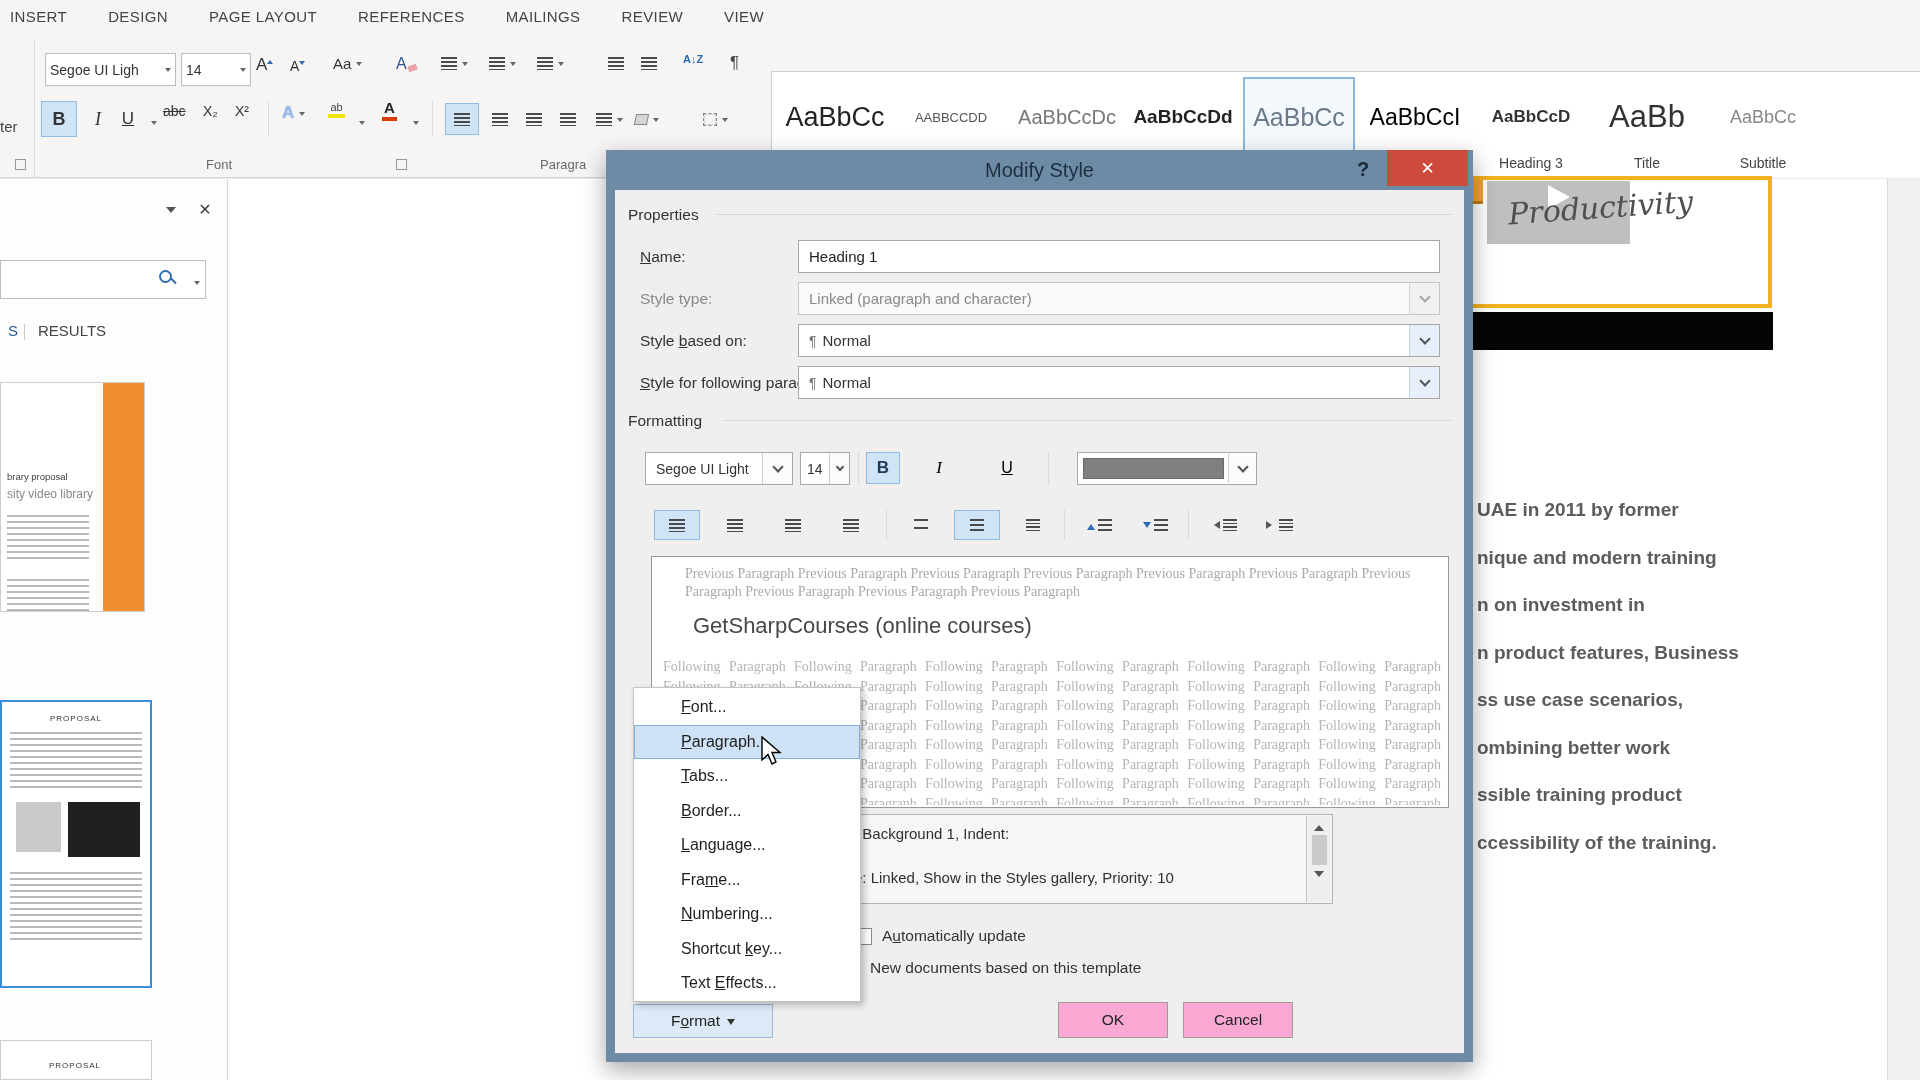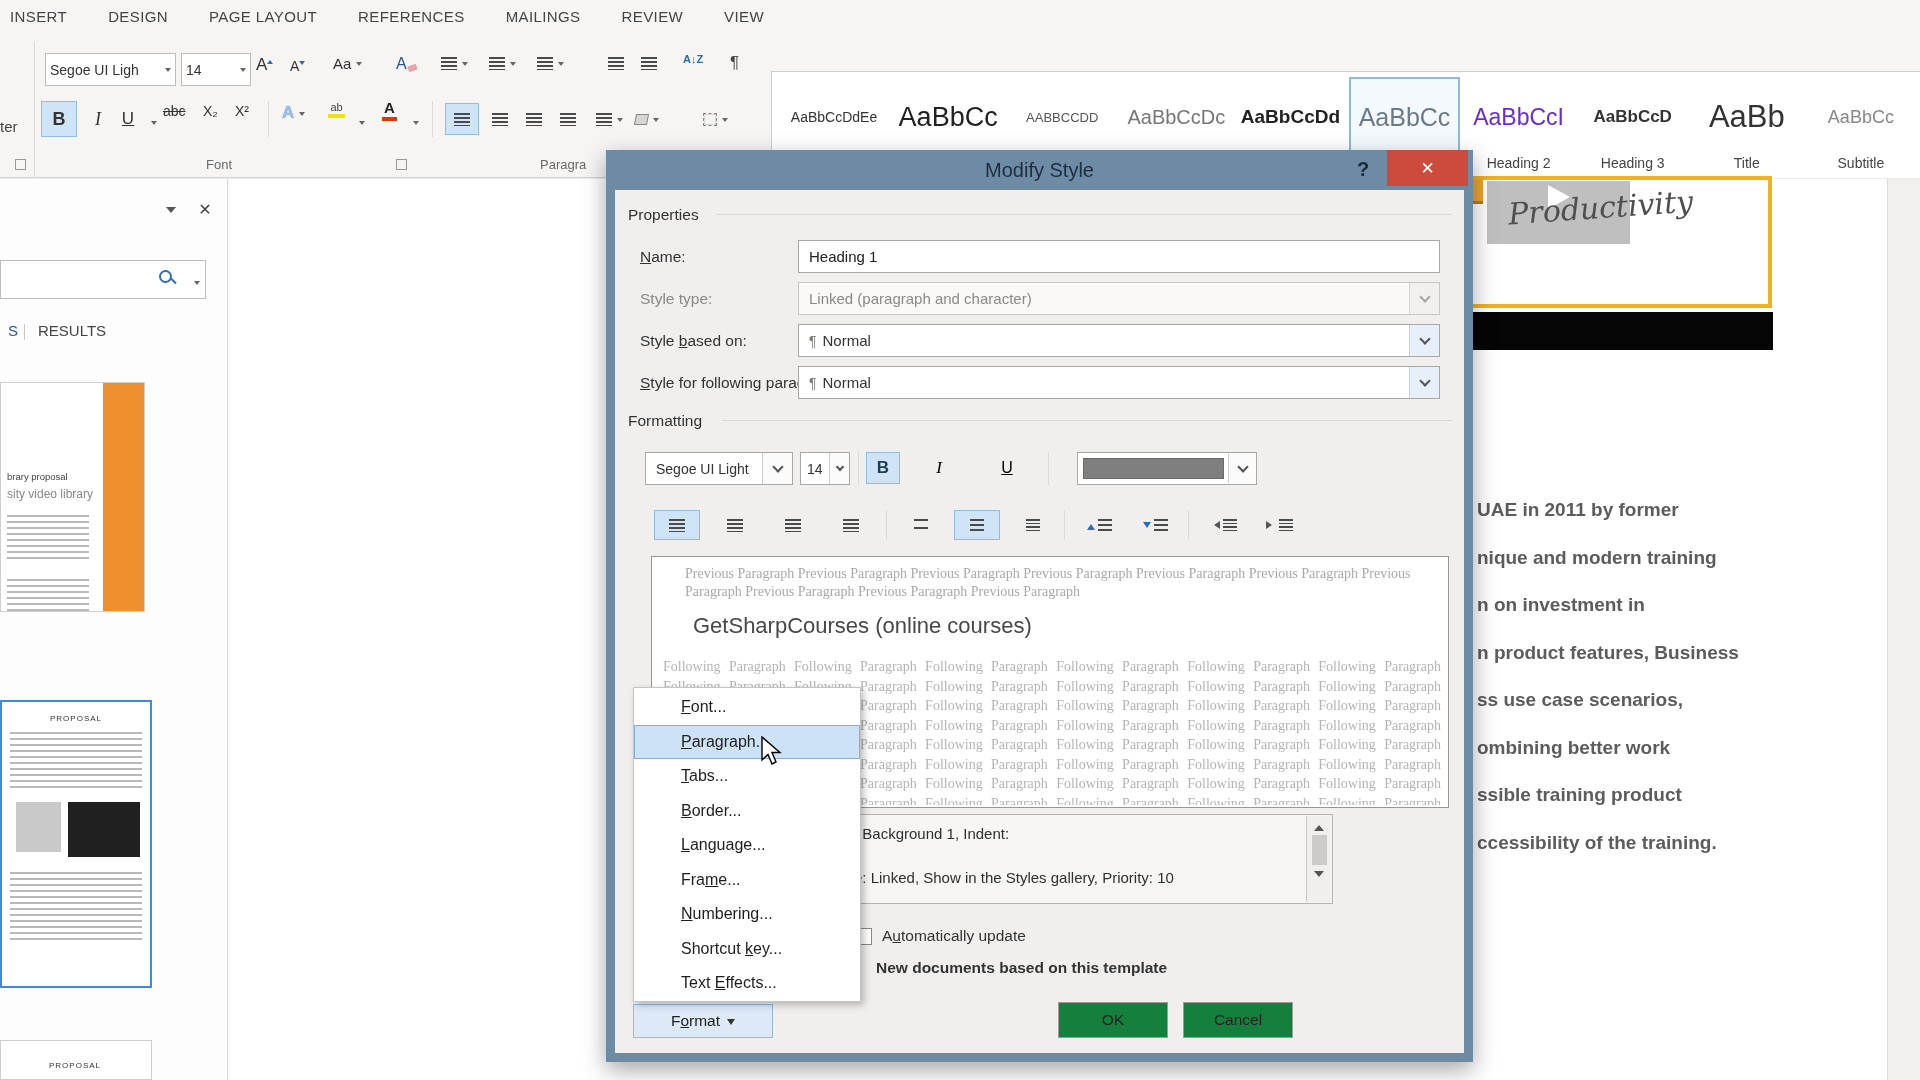--- a/index.html
+++ b/index.html
@@ -75,21 +75,21 @@
   .prevtxt { font-family:"Liberation Serif", serif; font-size:14px; line-height:17.5px; color:#a9a9a9; }
   .folltxt { font-family:"Liberation Serif", serif; font-size:14px; line-height:19.5px; color:#b4b4b4; text-align:justify; }
   #descbox { left:648px; top:814px; width:685px; height:90px; background:#f7f6f5; border:1px solid #b5b3b1; overflow:hidden; }
   .desctxt { font-size:15px; color:#2f2f2f; white-space:nowrap; }
   #descsb { position:absolute; right:1px; top:1px; width:25px; height:86px; background:#f0efee; border-left:1px solid #c8c6c4; }
   .sb-tri-up { width:0; height:0; border:5px solid transparent; border-bottom:6px solid #555; margin:4px auto 0; }
   .sb-tri-dn { width:0; height:0; border:5px solid transparent; border-top:6px solid #555; margin:6px auto 0; }
   .sb-thumb { width:15px; height:30px; background:#cdcbc9; margin:4px auto 0; }
   .checkbox { width:17px; height:17px; background:#fff; border:1px solid #8a8886; }
   .radio { width:17px; height:17px; background:#fff; border:1px solid #8a8886; border-radius:50%; }
-  .winbtn { background:#15803d; border:1px solid #9e9c9a; display:flex; align-items:center; justify-content:center;
+  .winbtn { background:#f9a8d4; border:1px solid #9e9c9a; display:flex; align-items:center; justify-content:center;
     font-size:15.5px; color:#222; }
   #formatbtn { background:#dde9f7; border:1px solid #9ab8dc; display:flex; align-items:center; justify-content:center;
     gap:7px; font-size:15.5px; color:#222; }
 
   
   #fmenu { left:633px; top:687px; width:228px; height:315px; background:#fff; border:1px solid #c6c4c2;
     box-shadow:3px 3px 7px rgba(0,0,0,.25); padding-top:2px; }
   .mi { height:34.5px; line-height:34.5px; padding-left:47px; font-size:16px; color:#1e1e1e; position:relative; }
   .mi.hl { background:#cde2f6; outline:1px solid #86aedd; outline-offset:-1px; }
 
@@ -230,45 +230,41 @@
         <span style="width:14px;height:13px;border:1px dashed #8a8886;box-shadow:inset 0 0 0 0.5px #bbb;"></span>
         <span class="car"></span>
       </div>
 
     <div class="abs grouplab" style="left:206px;top:124px;">Font</div>
     <div class="abs launcher" style="left:396px;top:126px;"></div>
     <div class="abs grouplab" style="left:540px;top:124px;">Paragra</div>
 
     <div id="gallery" class="abs">
       <div class="stylecard">
-        <span class="prev" style="font-size:14px;color:#333;">AaBbCcDdEe</span>
-        <span class="lab">¶ Calenda...</span>
-      </div>
-      <div class="stylecard">
         <span class="prev" style="font-size:27px;color:#222;font-weight:300;">AaBbCc</span>
         <span class="lab">Date</span>
       </div>
       <div class="stylecard">
         <span class="prev" style="font-size:13px;color:#555;">AABBCCDD</span>
         <span class="lab">¶ Day</span>
       </div>
       <div class="stylecard">
         <span class="prev" style="font-size:20px;color:#777;font-weight:300;">AaBbCcDc</span>
         <span class="lab">¶ Normal</span>
       </div>
       <div class="stylecard">
         <span class="prev" style="font-size:19px;color:#222;font-weight:bold;">AaBbCcDd</span>
         <span class="lab">No Spacing</span>
       </div>
       <div class="stylecard sel">
         <span class="prev" style="font-size:25px;color:#6a7a8a;font-weight:300;">AaBbCc</span>
         <span class="lab">Heading 1</span>
       </div>
       <div class="stylecard">
-        <span class="prev" style="font-size:23px;color:#6d28d9;font-weight:300;">AaBbCcI</span>
+        <span class="prev" style="font-size:23px;color:#000000;font-weight:300;">AaBbCcI</span>
         <span class="lab">Heading 2</span>
       </div>
       <div class="stylecard">
         <span class="prev" style="font-size:17px;color:#333;font-weight:600;">AaBbCcD</span>
         <span class="lab">Heading 3</span>
       </div>
       <div class="stylecard">
         <span class="prev" style="font-size:31px;color:#333;font-weight:300;">AaBb</span>
         <span class="lab">Title</span>
       </div>
@@ -476,21 +472,21 @@
       <div class="sb-tri-up"></div>
       <div class="sb-thumb"></div>
       <div class="sb-tri-dn"></div>
     </div>
   </div>
 
   <div class="abs" style="left:855px;top:927px;display:flex;align-items:center;gap:10px;">
     <span class="checkbox"></span>
     <span class="dlg-label"><span>A</span><span class="accel">u</span><span>tomatically update</span></span>
   </div>
-  <div class="abs" style="left:843px;top:959px;display:flex;align-items:center;gap:16px;font-weight:bold;">
+  <div class="abs" style="left:843px;top:959px;display:flex;align-items:center;gap:10px;">
     <span class="radio"></span>
     <span class="dlg-label">New documents based on this template</span>
   </div>
 
   <div id="formatbtn" class="abs" style="left:633px;top:1004px;width:140px;height:34px;">
     <span><span>F</span><span class="accel">o</span><span>rmat</span></span>
     <span style="width:0;height:0;border:4.5px solid transparent;border-top:6px solid #333;margin-top:5px;"></span>
   </div>
   <div class="winbtn abs" style="left:1058px;top:1002px;width:110px;height:36px;">
       <span>OK</span>

